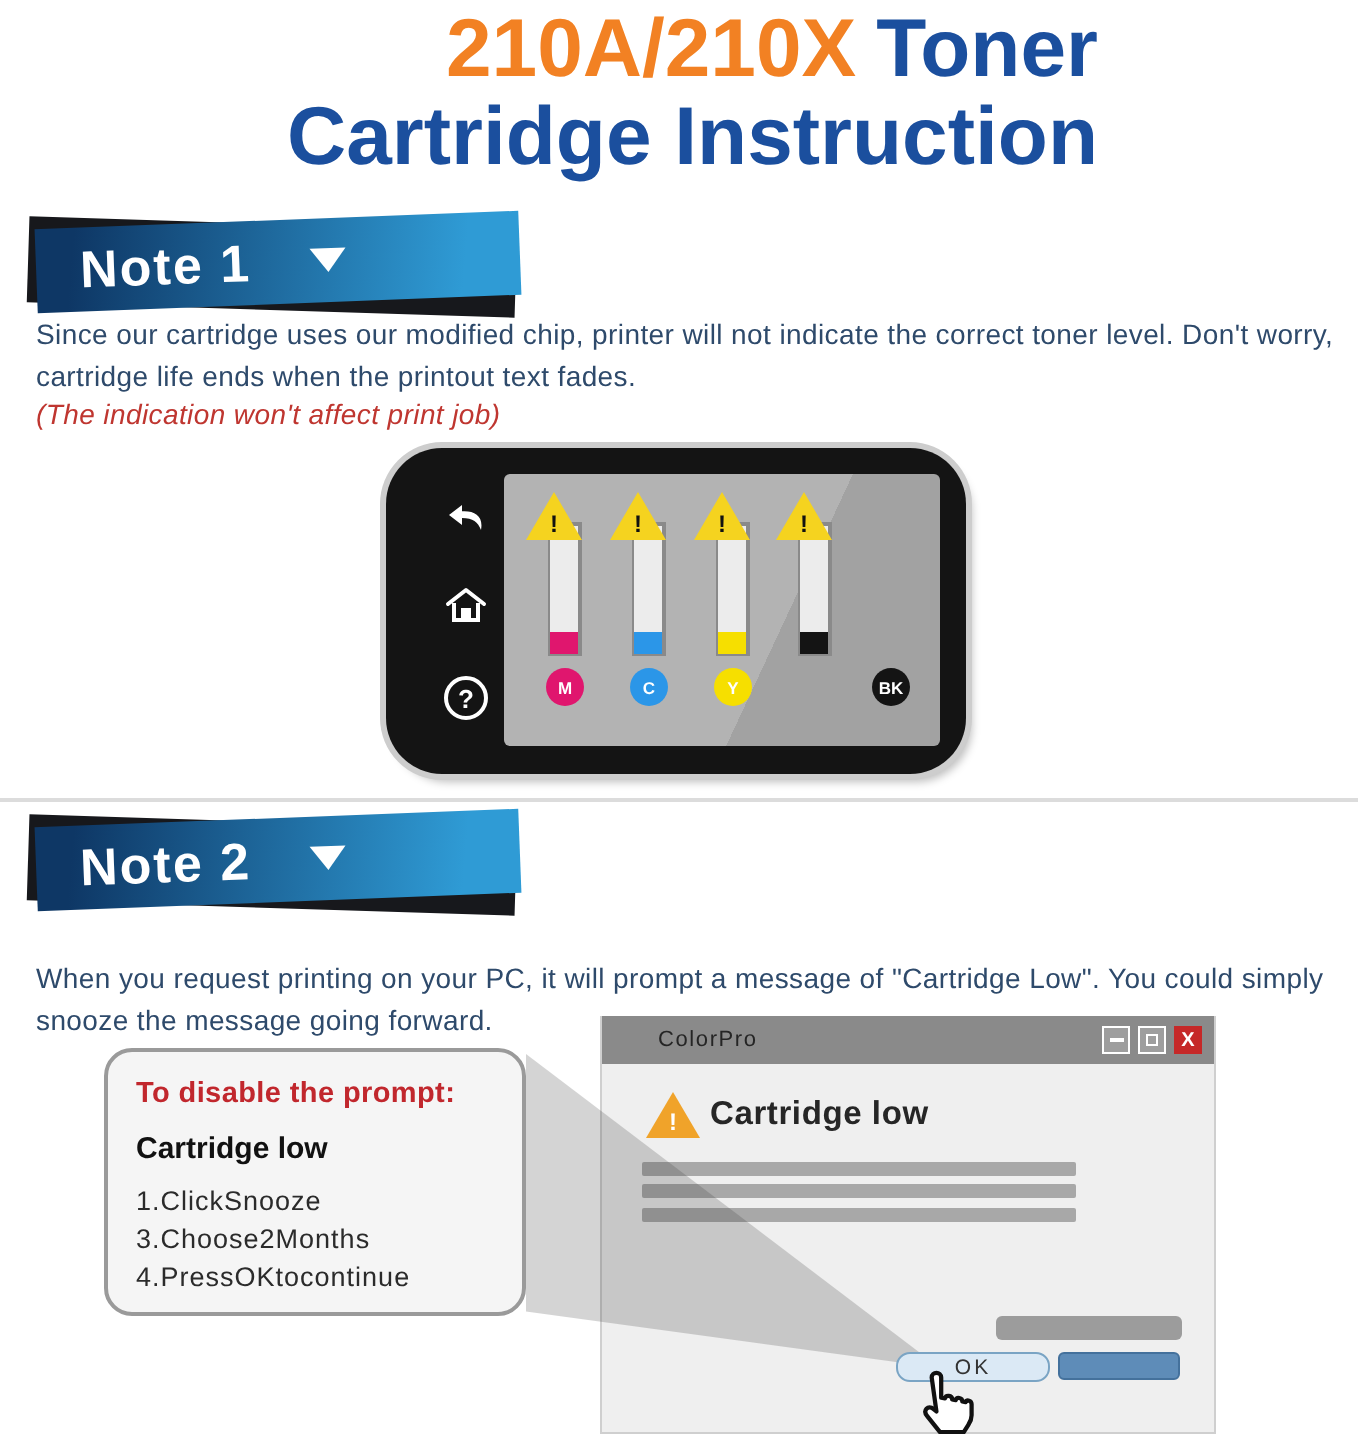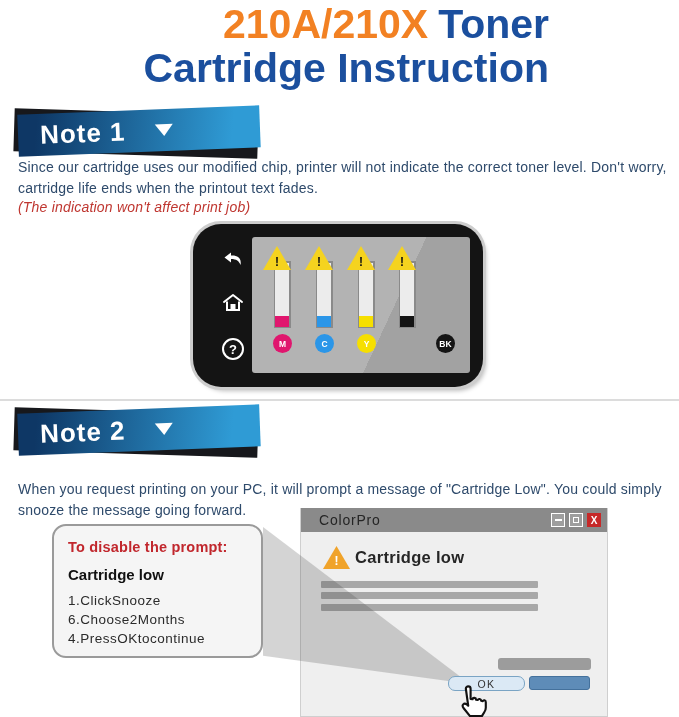--- a/index.html
+++ b/index.html
@@ -66,21 +66,21 @@
   .bubble .steps { margin-top:8px; font-size:13.5px; color:#2b2b2b; line-height:19px; letter-spacing:0.5px; }
 
   .beam { position:absolute; left:263px; top:527px; width:207px; height:157px;
           background:rgba(60,60,60,0.22); clip-path:polygon(0 0,100% 100%,0 82%); z-index:2; }
 
   
   .dialog { position:absolute; left:300px; top:508px; width:308px; height:209px;
             background:#efefef; border:1px solid #cfcfcf; border-top:none; }
   .titlebar { position:absolute; left:0; top:0; right:0; height:24px; background:#8a8a8a;
               display:flex; align-items:center; }
-  .titlebar .t { margin-left:18px; font-size:14px; letter-spacing:0.8px; color:#252525; }
+  .titlebar .t { margin-left:28px; font-size:11px; letter-spacing:0.8px; color:#252525; }
   .winbtns { position:absolute; right:6px; top:5px; display:flex; gap:4px; }
   .wb { width:14px; height:14px; display:flex; align-items:center; justify-content:center; }
   .wb-min, .wb-max { background:#9e9e9e; border:1.5px solid #fff; }
   .wb-min i { display:block; width:7px; height:2px; background:#fff; }
   .wb-max i { display:block; width:6px; height:6px; border:1.5px solid #fff; }
   .wb-close { color:#fff; font-size:10px; font-weight:700; }
   .dlg-warn { position:absolute; left:22px; top:38px; width:27px; height:23px;
               clip-path:polygon(50% 0,100% 100%,0 100%); background:#f0a32a;
               display:flex; align-items:flex-end; justify-content:center;
               color:#fff; font-size:12px; font-weight:700; line-height:15px; }
@@ -203,18 +203,18 @@
     </div>
   </div>
 
   <div class="beam"></div>
 
   <div class="bubble">
     <div class="head" style="color: rgb(193, 39, 45);">To disable the prompt:</div>
     <div class="sub">Cartridge low</div>
     <div class="steps">
       <div>1.ClickSnooze</div>
-      <div>6.Choose2Months</div>
+      <div>3.Choose2Months</div>
       <div>4.PressOKtocontinue</div>
     </div>
   </div>
 
 </div>
 
 </body></html>

